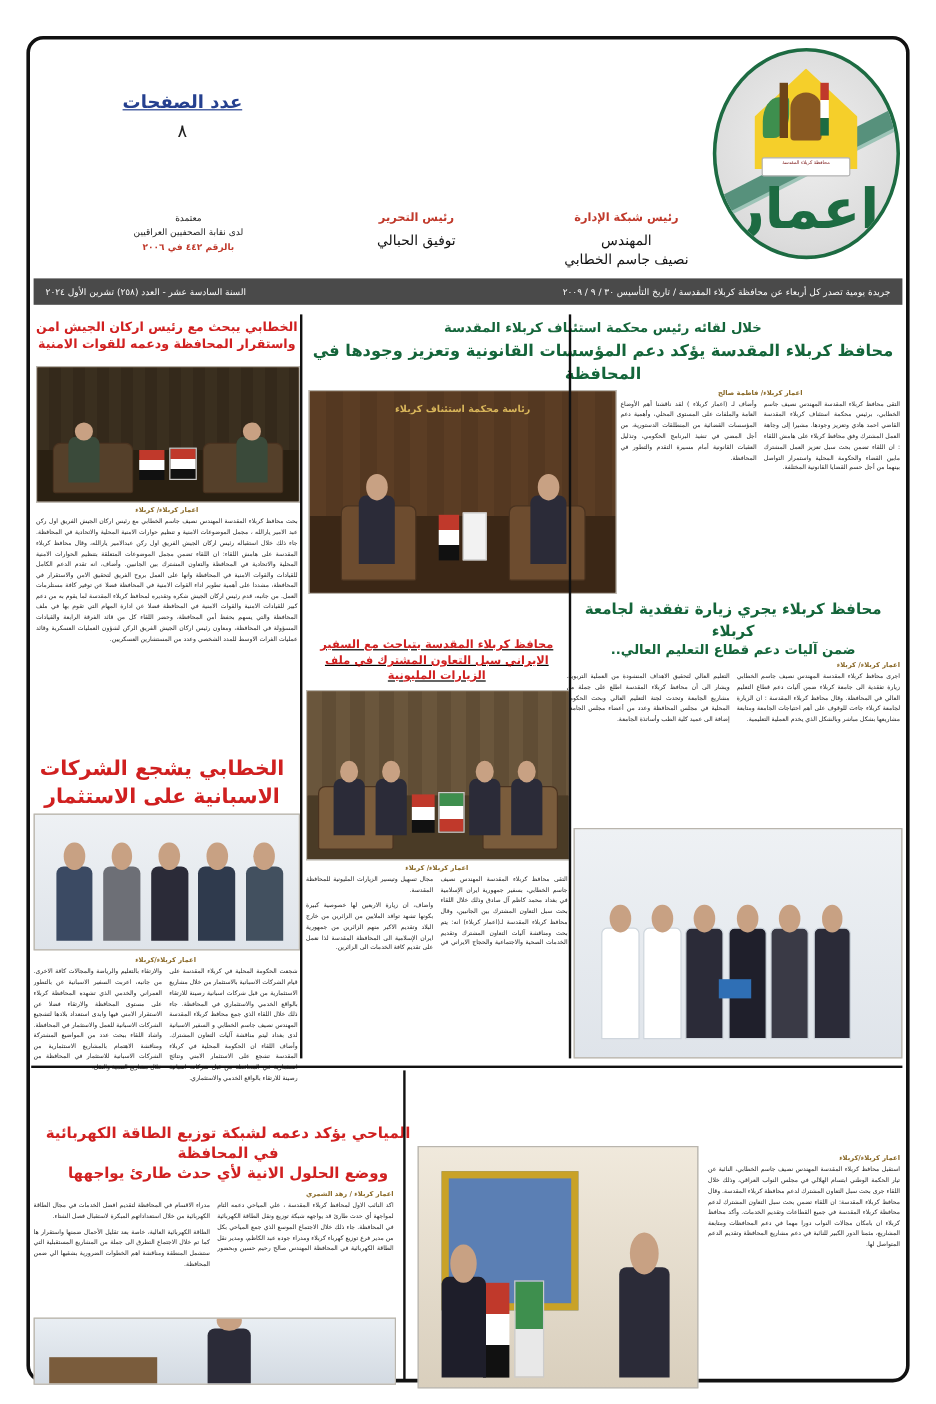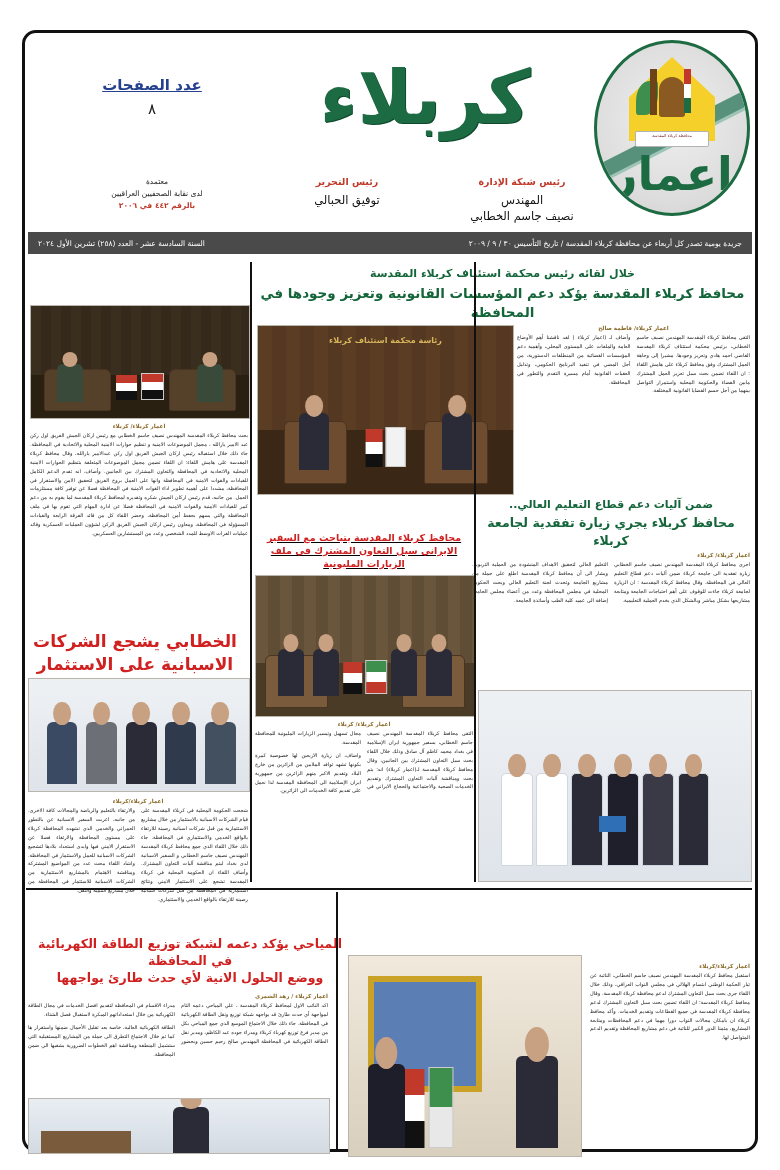--- a/index.html
+++ b/index.html
@@ -85,21 +85,20 @@
       <div class="palm"></div>
       <div class="minaret"></div>
       <div class="dome"></div>
       <div class="stripe"></div>
       <div class="plate">
         <div>محافظة كربلاء المقدسة</div>
       </div>
       <div class="wordmark">اعمار</div>
     </div>
 
-    <div class="title-ar">كربلاء</div>
 
     <div class="pages-box">
       <div class="pages-label">عدد الصفحات</div>
       <div class="pages-num">٨</div>
     </div>
 
     <div class="credits">
       <div class="credit">
         <div class="role">رئيس شبكة الإدارة</div>
         <div class="nm" style="white-space:pre-line">المهندس
@@ -144,42 +143,45 @@
   </div>
 
   <div class="sec" style="left:517px;top:322px;width:233px;">
     <div class="byline">اعمار كربلاء/ فاطمة صالح</div>
     <div class="body col2" style="height:165px;">
       <p style="margin:0 0 4px">التقى محافظ كربلاء المقدسة المهندس نصيف جاسم الخطابي، برئيس محكمة استئناف كربلاء المقدسة القاضي احمد هادي وتعزيز وجودها. مشيرا إلى وجاهة العمل المشترك وفق محافظ كربلاء على هامش اللقاء : ان اللقاء تضمن بحث سبل تعزيز العمل المشترك مابين القضاء والحكومة المحلية واستمرار التواصل بينهما من أجل حسم القضايا القانونية المختلفة.</p>
       <p style="margin:0">وأضاف لـ (اعمار كربلاء ) لقد ناقشنا أهم الأوضاع العامة والملفات على المستوى المحلي، وأهمية دعم المؤسسات القضائية من المنطلقات الدستورية، من أجل المضي في تنفيذ البرنامج الحكومي، وتذليل العقبات القانونية أمام مسيرة التقدم والتطور في المحافظة.</p>
     </div>
   </div>
 
+  <div class="sec" style="left:30px;top:266px;width:218px;">
+    <div class="hl-red" style="font-size:10.5px;">الخطابي يبحث مع رئيس اركان الجيش امن واستقرار المحافظة ودعمه للقوات الامنية</div>
+  </div>
   <div class="photo" style="position:absolute;left:30px;top:305px;width:218px;height:112px;">
     <div class="room">
         <div class="wall" style="background:repeating-linear-gradient(90deg,#3a2f1f 0 10px,#34291b 10px 20px)"></div>
         <div class="floor" style="background:#2a2012"></div>
       </div>
     <div class="sofa" style="left:6%;width:30%;background:#55402a"></div>
     <div class="sofa" style="right:6%;width:30%;background:#55402a"></div>
     <div class="person" style="left:12%;background:#3a4a3a"></div>
     <div class="person" style="right:12%;background:#3a4a3a"></div>
     <div class="flagpair" style="width:22%">
         <div class="f1"></div>
         <div class="f2" style="background:linear-gradient(#c0392b 0 33%,#fff 33% 66%,#111 66% 100%)"></div>
       </div>
   </div>
   <div class="sec" style="left:30px;top:420px;width:218px;">
     <div class="byline">اعمار كربلاء/ كربلاء</div>
     <div class="body" style="height:180px;overflow:hidden">بحث محافظ كربلاء المقدسة المهندس نصيف جاسم الخطابي مع رئيس اركان الجيش الفريق اول ركن عبد الامير يارالله ، مجمل الموضوعات الامنية و تنظيم حوارات الامنية المحلية والاتحادية في المحافظة. جاء ذلك خلال استقباله رئيس اركان الجيش الفريق اول ركن عبدالامير يارالله، وقال محافظ كربلاء المقدسة على هامش اللقاء: ان اللقاء تضمن مجمل الموضوعات المتعلقة بتنظيم الحوارات الامنية المحلية والاتحادية في المحافظة والتعاون المشترك بين الجانبين. وأضاف، انه تقدم الدعم الكامل للقيادات والقوات الامنية في المحافظة وانها على العمل بروح الفريق لتحقيق الامن والاستقرار في المحافظة، مشددا على أهمية تطوير اداء القوات الامنية في المحافظة فضلا عن توفير كافة مستلزمات العمل. من جانبه، قدم رئيس اركان الجيش شكره وتقديره لمحافظ كربلاء المقدسة لما يقوم به من دعم كبير للقيادات الامنية والقوات الامنية في المحافظة فضلا عن ادارة المهام التي تقوم بها في ملف المحافظة والتي يسهم بحفظ أمن المحافظة، وحضر اللقاء كل من قائد الفرقة الرابعة والقيادات المسؤولة في المحافظة، ومعاون رئيس اركان الجيش الفريق الركن لشؤون العمليات العسكرية وقائد عمليات الفرات الاوسط للمدد الشخصي وعدد من المستشارين العسكريين.</div>
   </div>
 
   <div class="sec" style="left:472px;top:497px;width:278px;">
+    <div class="hl-green" style="font-size:12.5px;margin-top:2px;">محافظ كربلاء يجري زيارة تفقدية لجامعة كربلاء</div>
     <div class="hl-green" style="font-size:11px;">ضمن آليات دعم قطاع التعليم العالي..</div>
-    <div class="hl-green" style="font-size:12.5px;margin-top:2px;">محافظ كربلاء يجري زيارة تفقدية لجامعة كربلاء</div>
     <div class="byline" style="text-align:right">اعمار كربلاء/ كربلاء</div>
     <div class="body col2" style="height:120px;overflow:hidden">
       <p style="margin:0 0 4px">اجرى محافظ كربلاء المقدسة المهندس نصيف جاسم الخطابي زيارة تفقدية الى جامعة كربلاء ضمن آليات دعم قطاع التعليم العالي في المحافظة. وقال محافظ كربلاء المقدسة : ان الزيارة لجامعة كربلاء جاءت للوقوف على أهم احتياجات الجامعة ومتابعة مشاريعها بشكل مباشر وبالشكل الذي يخدم العملية التعليمية.</p>
       <p style="margin:0">التعليم العالي لتحقيق الاهداف المنشودة من العملية التربوية. ويشار الى أن محافظ كربلاء المقدسة اطلع على جملة من مشاريع الجامعة وتحدث لجنة التعليم العالي وبحث الحكومة المحلية في مجلس المحافظة وعدد من أعضاء مجلس الجامعة إضافة الى عميد كلية الطب وأساتذة الجامعة.</p>
     </div>
   </div>
   <div class="photo" style="position:absolute;left:478px;top:690px;width:272px;height:190px;">
     <div class="whiteroom"></div>
     <div class="medic" style="left:8%;"></div>
     <div class="medic" style="left:21%;"></div>

